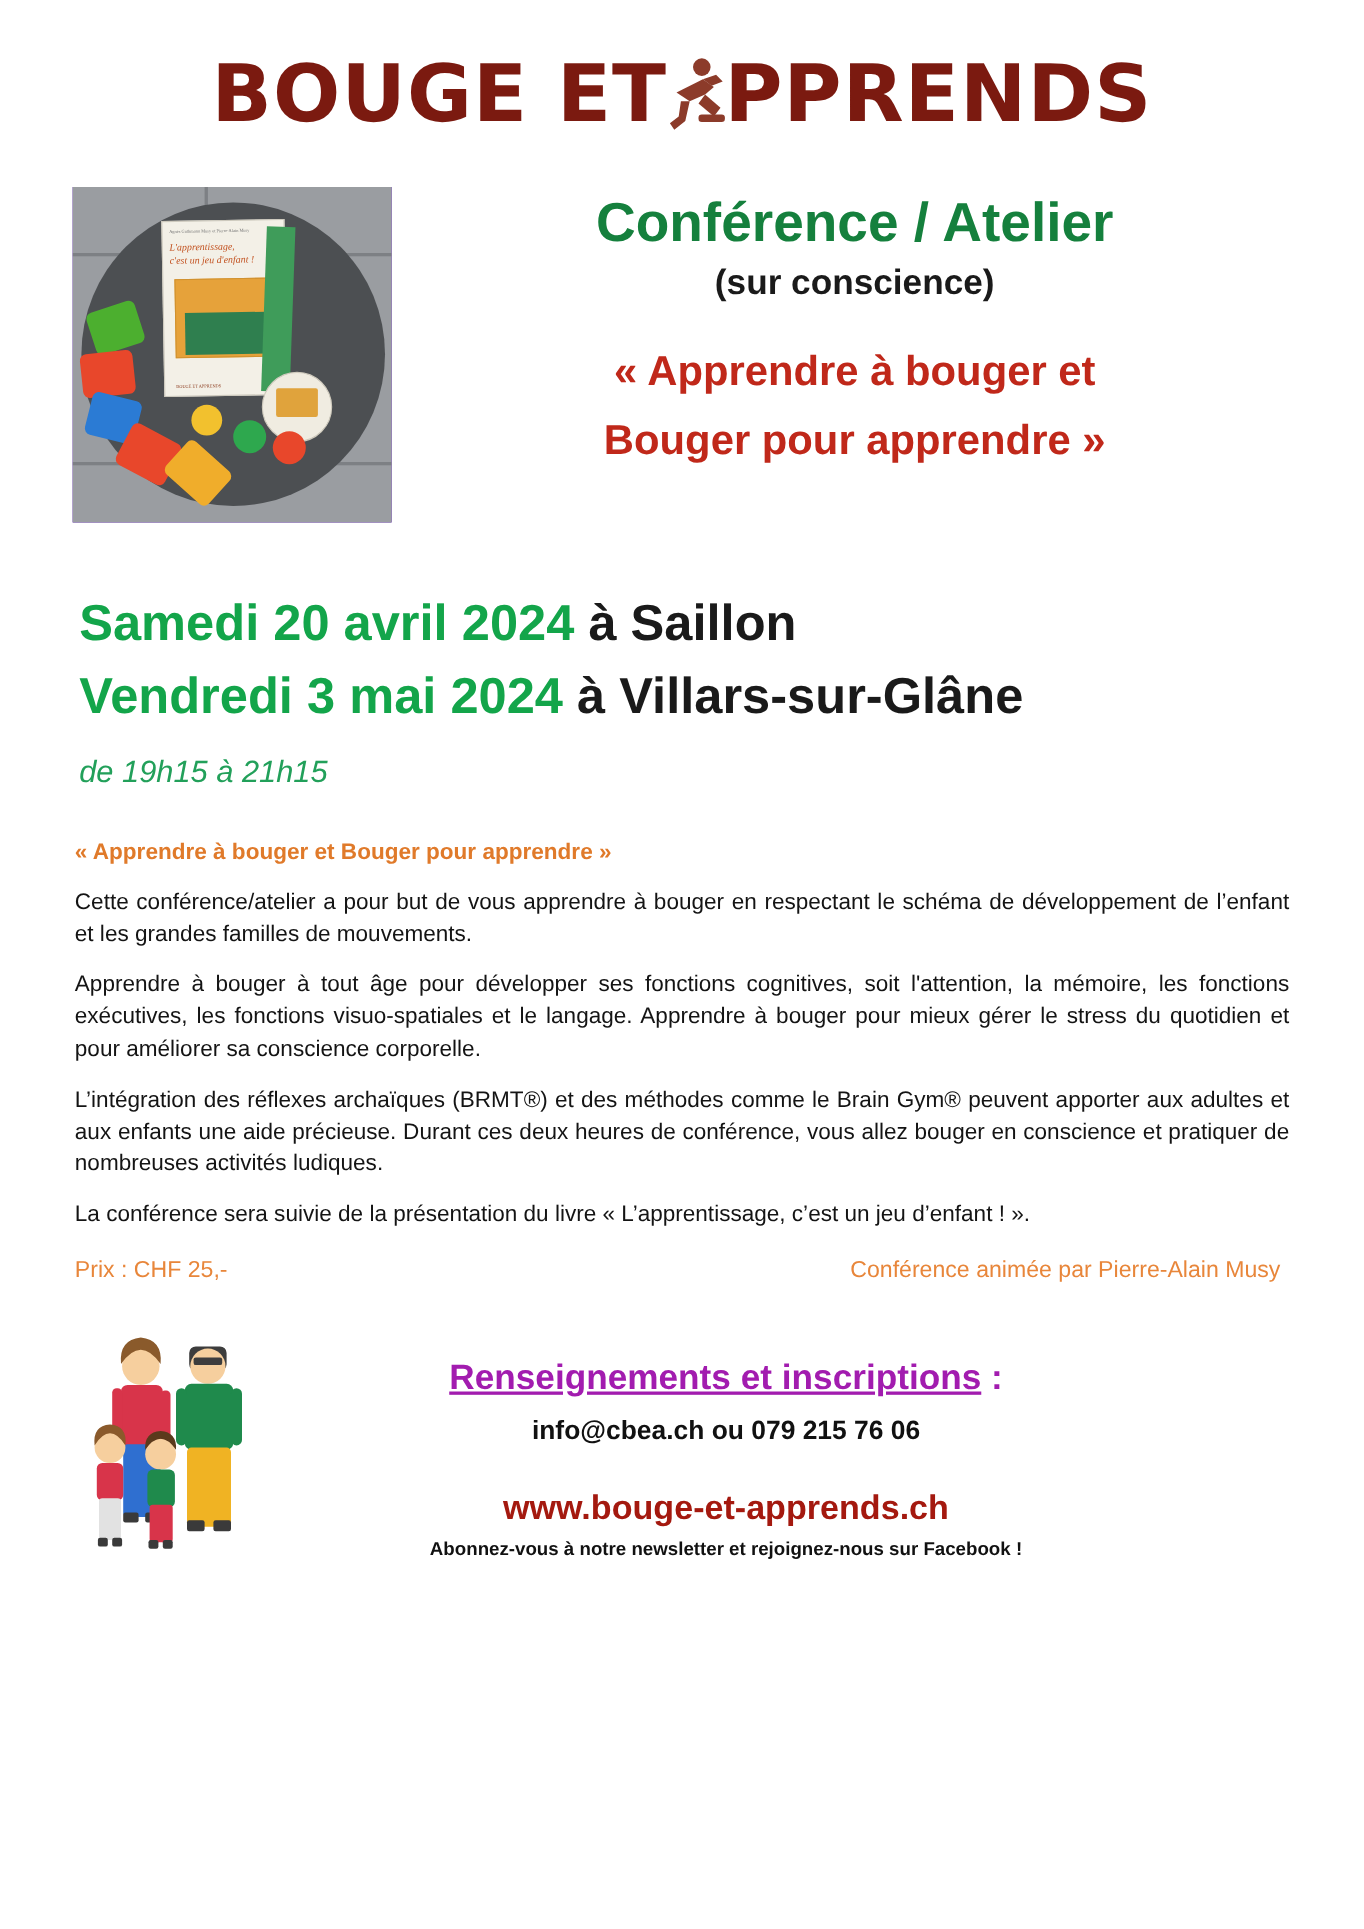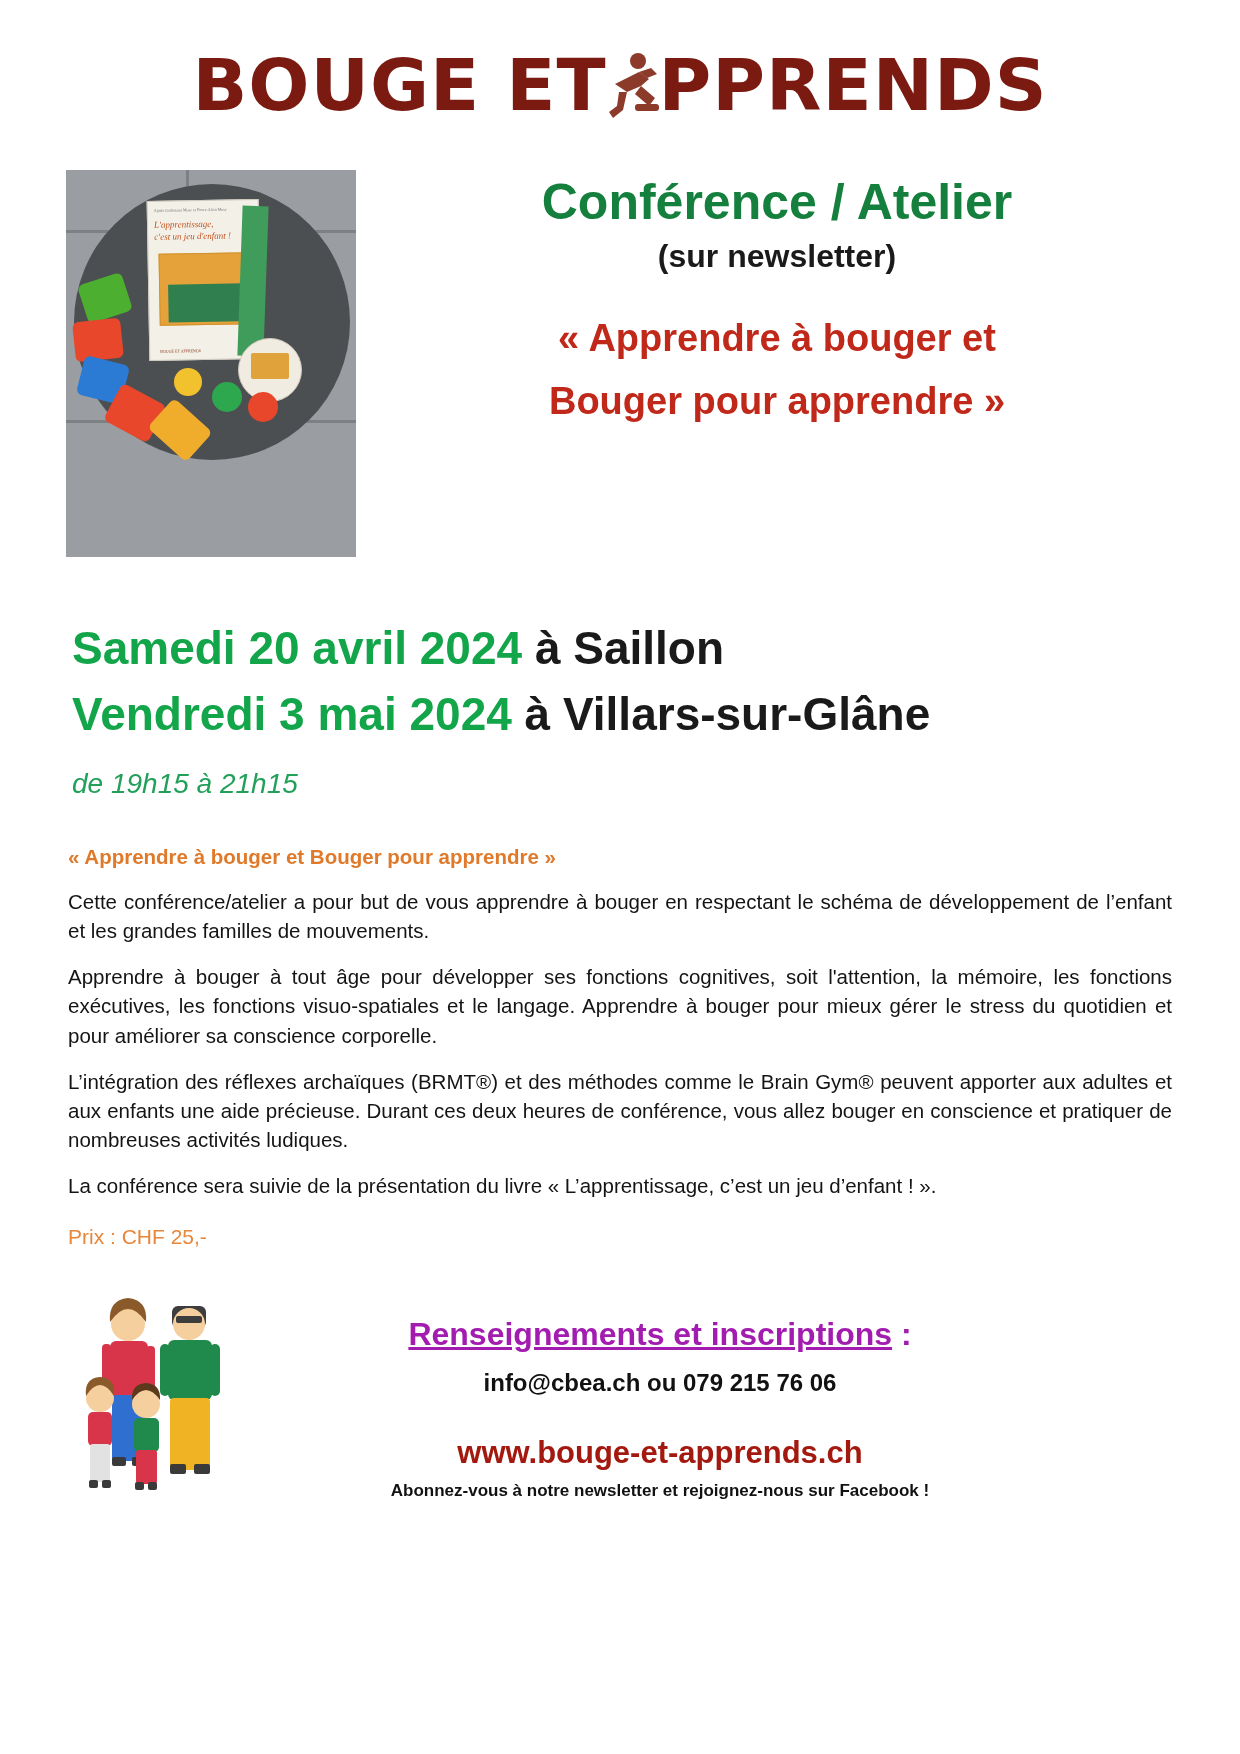--- a/index.html
+++ b/index.html
@@ -49,21 +49,21 @@
   .runner svg { position: absolute; left: -2px; top: -62px; }
 
   
   .top-section {
     display: flex;
     margin-top: 46px;
     align-items: flex-start;
   }
   .photo {
     width: 290px;
-    height: 387px;
+    height: 305px;
     flex: 0 0 290px;
     margin-left: -2px;
     position: relative;
     overflow: hidden;
     background: #4c1d95;
     text-decoration: underline;
   }
   .photo .tile-bg {
     position: absolute; inset: 0;
     background:
@@ -267,21 +267,21 @@
       <div class="bag" style="left:44px;top:222px;width:50px;height:42px;background:#e8472b;transform:rotate(28deg);"></div>
       <div class="bag" style="left:88px;top:240px;width:52px;height:40px;background:#f0ad2b;transform:rotate(42deg);"></div>
 
       <div class="ball" style="left:108px;top:198px;width:28px;height:28px;background:#f2c12e;"></div>
       <div class="ball" style="left:146px;top:212px;width:30px;height:30px;background:#2ea84e;"></div>
       <div class="ball" style="left:182px;top:222px;width:30px;height:30px;background:#e8472b;"></div>
     </div>
 
     <div class="top-text">
       <div class="title-main">Conférence / Atelier</div>
-      <div class="title-sub">(sur newsletter)</div>
+      <div class="title-sub">(sur conscience)</div>
       <div class="quote-line">« Apprendre à bouger et</div>
       <div class="quote-line" style="margin-top:4px;">Bouger pour apprendre »</div>
     </div>
   </div>
 
   <div class="dates">
     <div class="date-row">
       <span class="d-green">Samedi 20 avril 2024</span>
       <span>à Saillon</span>
     </div>
@@ -294,20 +294,21 @@
 
   <div class="body-copy">
     <div class="body-head">« Apprendre à bouger et Bouger pour apprendre »</div>
     <p>Cette conférence/atelier a pour but de vous apprendre à bouger en respectant le schéma de développement de l’enfant et les grandes familles de mouvements.</p>
     <p>Apprendre à bouger à tout âge pour développer ses fonctions cognitives, soit l'attention, la mémoire, les fonctions exécutives, les fonctions visuo-spatiales et le langage. Apprendre à bouger pour mieux gérer le stress du quotidien et pour améliorer sa conscience corporelle.</p>
     <p>L’intégration des réflexes archaïques (BRMT®) et des méthodes comme le Brain Gym® peuvent apporter aux adultes et aux enfants une aide précieuse. Durant ces deux heures de conférence, vous allez bouger en conscience et pratiquer de nombreuses activités ludiques.</p>
     <p>La conférence sera suivie de la présentation du livre « L’apprentissage, c’est un jeu d’enfant ! ».</p>
 
     <div class="price-row">
       <div class="price-left">Prix : CHF 25,-</div>
+      <div class="price-right">Conférence animée par Pierre-Alain Musy</div>
     </div>
   </div>
 
   <div class="footer">
 
     <div class="family">
       <svg width="160" height="205" viewBox="0 0 160 205" xmlns="http://www.w3.org/2000/svg">
 
         <g>
           <rect x="96" y="12" width="34" height="22" rx="6" fill="#3d3d3d"></rect>

